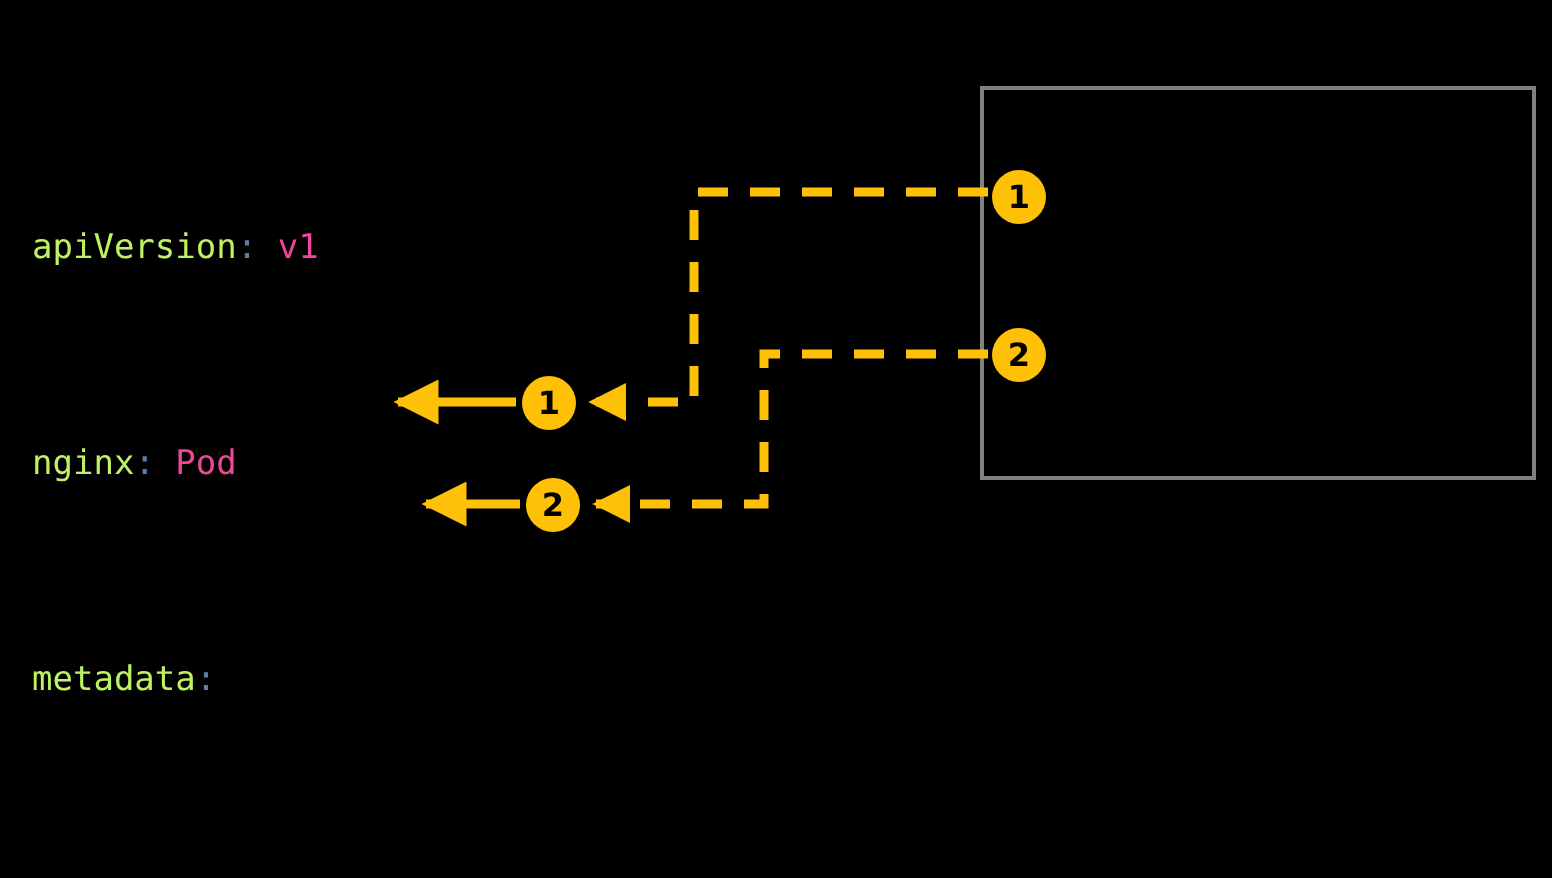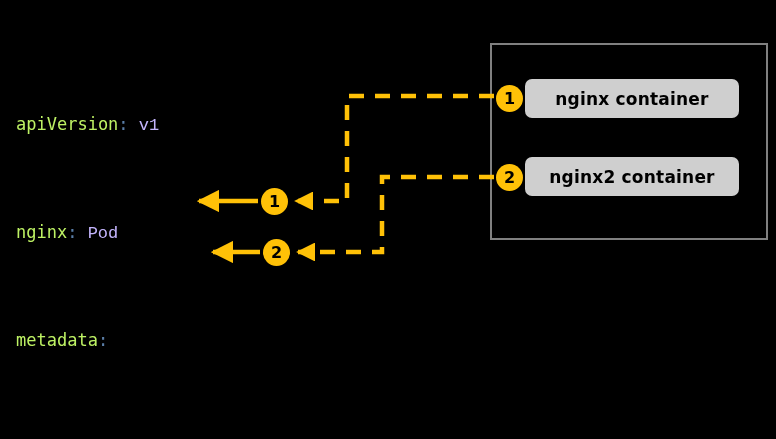--- a/index.html
+++ b/index.html
@@ -23,21 +23,21 @@
     top: 30px;
     font-family: "DejaVu Sans Mono", monospace;
     font-size: 17px;
     line-height: 27px;
     white-space: pre;
     letter-spacing: 0px;
   }
   .yaml-line { height: 27px; }
   .tok-key    { color: #bef264; }
   .tok-punct  { color: #5a7ea8; }
-  .tok-value  { color: #c4b5fd; font-family: Liberation Mono, monospace; }
+  .tok-value  { color: #ec4899; }
   .tok-plain  { color: #d4d4d4; }
 
   
   #container-panel {
     position: absolute;
     left: 490px;
     top: 43px;
     width: 278px;
     height: 197px;
     border: 2px solid #808080;
@@ -118,27 +118,21 @@
     
 
     
 
     
 
   </div>
 
   <div id="container-panel"></div>
 
-  <div class="container-box" id="box-nginx">
-    <span>nginx container</span>
-  </div>
 
-  <div class="container-box" id="box-nginx2">
-    <span>nginx2 container</span>
-  </div>
 
   <svg id="connectors" viewBox="0 0 776 439" xmlns="http://www.w3.org/2000/svg">
     <defs>
       <marker id="arrow-solid" viewBox="0 0 10 10" refX="9" refY="5" markerWidth="5" markerHeight="5" orient="auto-start-reverse">
         <path d="M 0 0 L 10 5 L 0 10 z" fill="#FFC107"></path>
       </marker>
       <marker id="arrow-small" viewBox="0 0 10 10" refX="9" refY="5" markerWidth="4.2" markerHeight="4.2" orient="auto-start-reverse">
         <path d="M 0 0 L 10 5 L 0 10 z" fill="#FFC107"></path>
       </marker>
     </defs>

